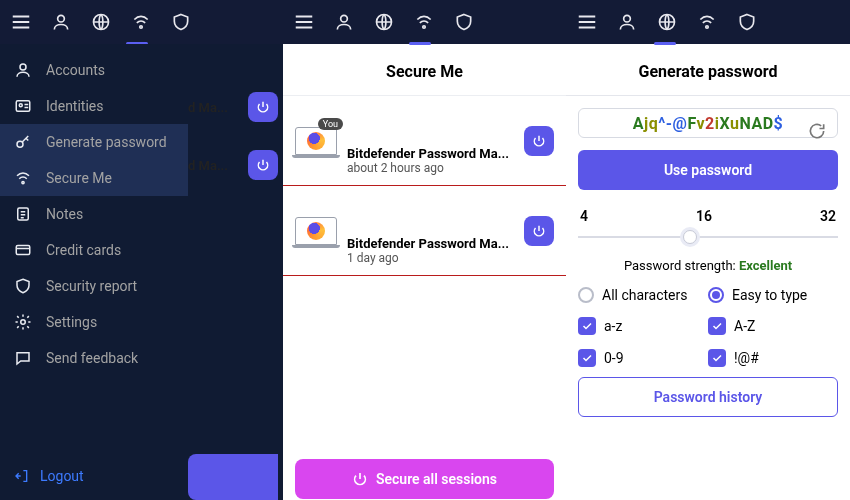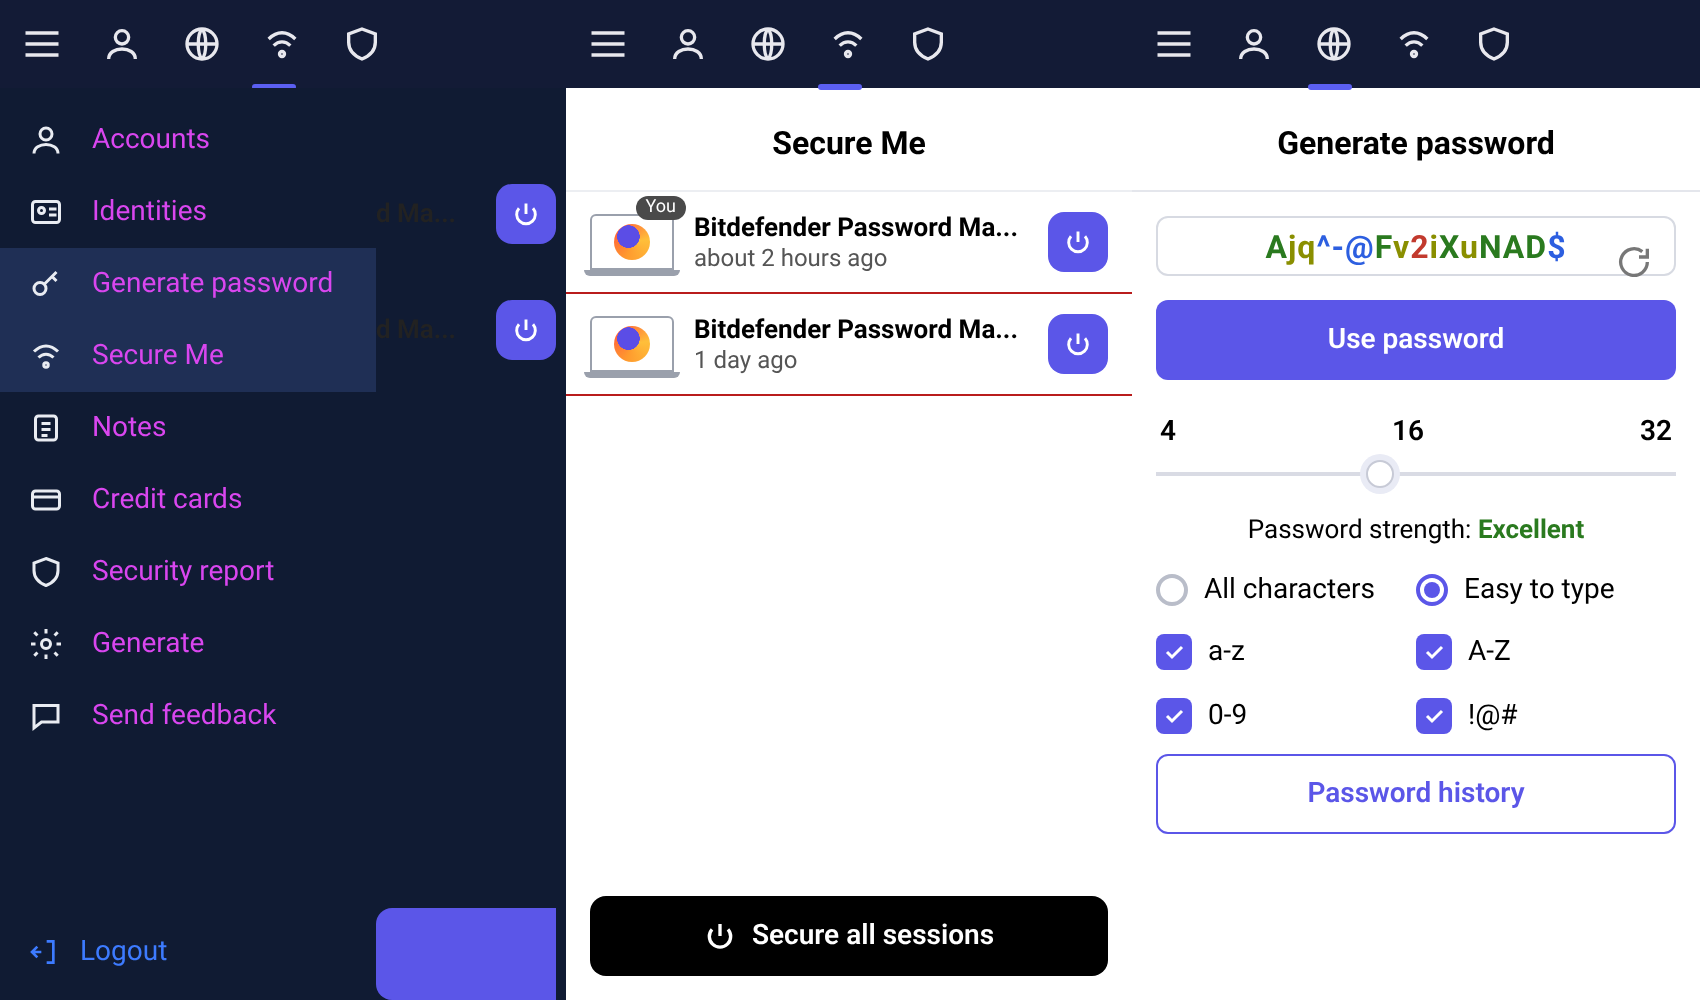--- a/index.html
+++ b/index.html
@@ -11,43 +11,43 @@
   .p3 { width: 284px; background: #fff; }
 
   
   .topbar { height: 44px; background: #131b36; display: flex; align-items: center; padding: 0 10px; column-gap: 18px; }
   .topbar.light-border { border-bottom: none; }
   .tb-icon { width: 22px; height: 22px; color: #e8e8ee; display: flex; align-items: center; justify-content: center; }
   .tb-underline { position: absolute; top: 42px; width: 22px; height: 3px; background: #5b5ff2; border-radius: 2px; }
 
   
   .nav { padding-top: 8px; }
-  .nav-item { display: flex; align-items: center; height: 36px; padding: 0 14px; color: #d946ef; font-size: 14px; column-gap: 14px; cursor: pointer; }
+  .nav-item { display: flex; align-items: center; height: 36px; padding: 0 14px; color: #a3a3a3; font-size: 14px; column-gap: 14px; cursor: pointer; }
   .nav-item.active { background: #1f2f55; }
   .nav-ico { width: 18px; height: 18px; display:flex; align-items:center; justify-content:center; }
   .logout { position: absolute; bottom: 16px; left: 14px; color: #3d7bff; font-size: 14px; display:flex; align-items:center; column-gap:10px; cursor:pointer;margin-top:31px; }
 
   
   .peek { position: absolute; left: 188px; top: 92px; width: 90px; }
   .peek-row { display:flex; align-items:center; justify-content:space-between; margin-bottom: 28px; }
   .peek-text { font-size: 13px; color: #222; font-weight:600; }
   .round-btn { width: 30px; height: 30px; border-radius: 8px; background: #5b56e8; display:flex; align-items:center; justify-content:center; color:#fff; }
   .peek-bar { position:absolute; bottom:0; left:188px; width:90px; height:46px; background:#5b56e8; border-radius:8px 0 0 8px; }
 
   
   .p2-title { text-align:center; font-weight:700; font-size:16px; padding: 18px 0 14px; border-bottom:1px solid #eceef2; }
   .session { display:flex; align-items:center; padding: 10px 12px; column-gap: 10px; border-bottom:1px solid #b91c1c; }
   .laptop { width: 42px; height: 28px; border:1px solid #9aa0ac; border-radius:3px 3px 0 0; background:#fff; display:flex; align-items:center; justify-content:center; position:relative; }
   .laptop::after { content:""; position:absolute; bottom:-4px; left:-4px; right:-4px; height:3px; background:#9aa0ac; border-radius:0 0 3px 3px; }
   .ff { width:18px; height:18px; border-radius:50%; background: radial-gradient(circle at 40% 35%, #5b4de6 0 35%, transparent 36%), conic-gradient(from 200deg, #ff9a2e, #ff5a3c, #ffbf3a, #ff9a2e); }
   .you-badge { position:absolute; top:-9px; right:-6px; background:#4a4a4a; color:#fff; font-size:9px; padding:1px 5px; border-radius:7px; }
   .sess-main { flex:1; min-width:0; }
-  .sess-name { font-weight:700; font-size:13px; white-space:nowrap; overflow:hidden; text-overflow:ellipsis; }
+  .sess-name { font-weight:700; font-size:13px; white-space:nowrap; overflow:hidden; text-overflow:ellipsis;margin-top:40px; }
   .sess-time { font-size:12px; color:#555; }
-  .secure-all { position:absolute; bottom:12px; left:12px; right:12px; height:40px; background:#000000; color:#fff; border-radius:8px; display:flex; align-items:center; justify-content:center; font-weight:600; font-size:14px; column-gap:8px; cursor:pointer; }
+  .secure-all { position:absolute; bottom:1px; left:12px; right:12px; height:40px; background:#d946ef; color:#fff; border-radius:8px; display:flex; align-items:center; justify-content:center; font-weight:600; font-size:14px; column-gap:8px; cursor:pointer; }
 
   
   .p3-title { text-align:center; font-weight:700; font-size:16px; padding: 18px 0 14px; border-bottom:1px solid #e4e6ec; }
   .p3-body { padding: 12px; }
   .pwd-box { border:1px solid #d7dae2; border-radius:6px; height:30px; display:flex; align-items:center; justify-content:center; position:relative; font-family: ui-monospace, Menlo, monospace; font-size:16px; font-weight:700; letter-spacing:0.5px; }
   .refresh { position:absolute; right:10px; top:12px; width:20px; height:20px; color:#777; cursor:pointer; }
   .usepwd { margin-top:12px; height:40px; background:#5b56e8; color:#fff; border-radius:6px; display:flex; align-items:center; justify-content:center; font-weight:600; font-size:14px; cursor:pointer; }
   .slider-row { display:flex; justify-content:space-between; font-size:14px; font-weight:600; margin-top:18px; padding:0 2px; }
   .slider { margin-top:6px; position:relative; height:14px; }
   .track { position:absolute; left:0; right:0; top:6px; height:2px; background:#d9dbe4; }
@@ -188,21 +188,21 @@
         </span>
       <span>Security report</span>
     </div>
     <div class="nav-item">
       <span class="nav-ico">
           <svg width="18" height="18" viewBox="0 0 24 24" fill="none" stroke="#e9ecf2" stroke-width="2">
             <circle cx="12" cy="12" r="3"></circle>
             <path d="M12 2v3M12 19v3M4.2 4.2l2.1 2.1M17.7 17.7l2.1 2.1M2 12h3M19 12h3M4.2 19.8l2.1-2.1M17.7 6.3l2.1-2.1"></path>
           </svg>
         </span>
-      <span>Generate</span>
+      <span>Settings</span>
     </div>
     <div class="nav-item">
       <span class="nav-ico">
           <svg width="18" height="18" viewBox="0 0 24 24" fill="none" stroke="#e9ecf2" stroke-width="2">
             <path d="M4 5h16v11H9l-5 4V5z"></path>
           </svg>
         </span>
       <span>Send feedback</span>
     </div>
 

